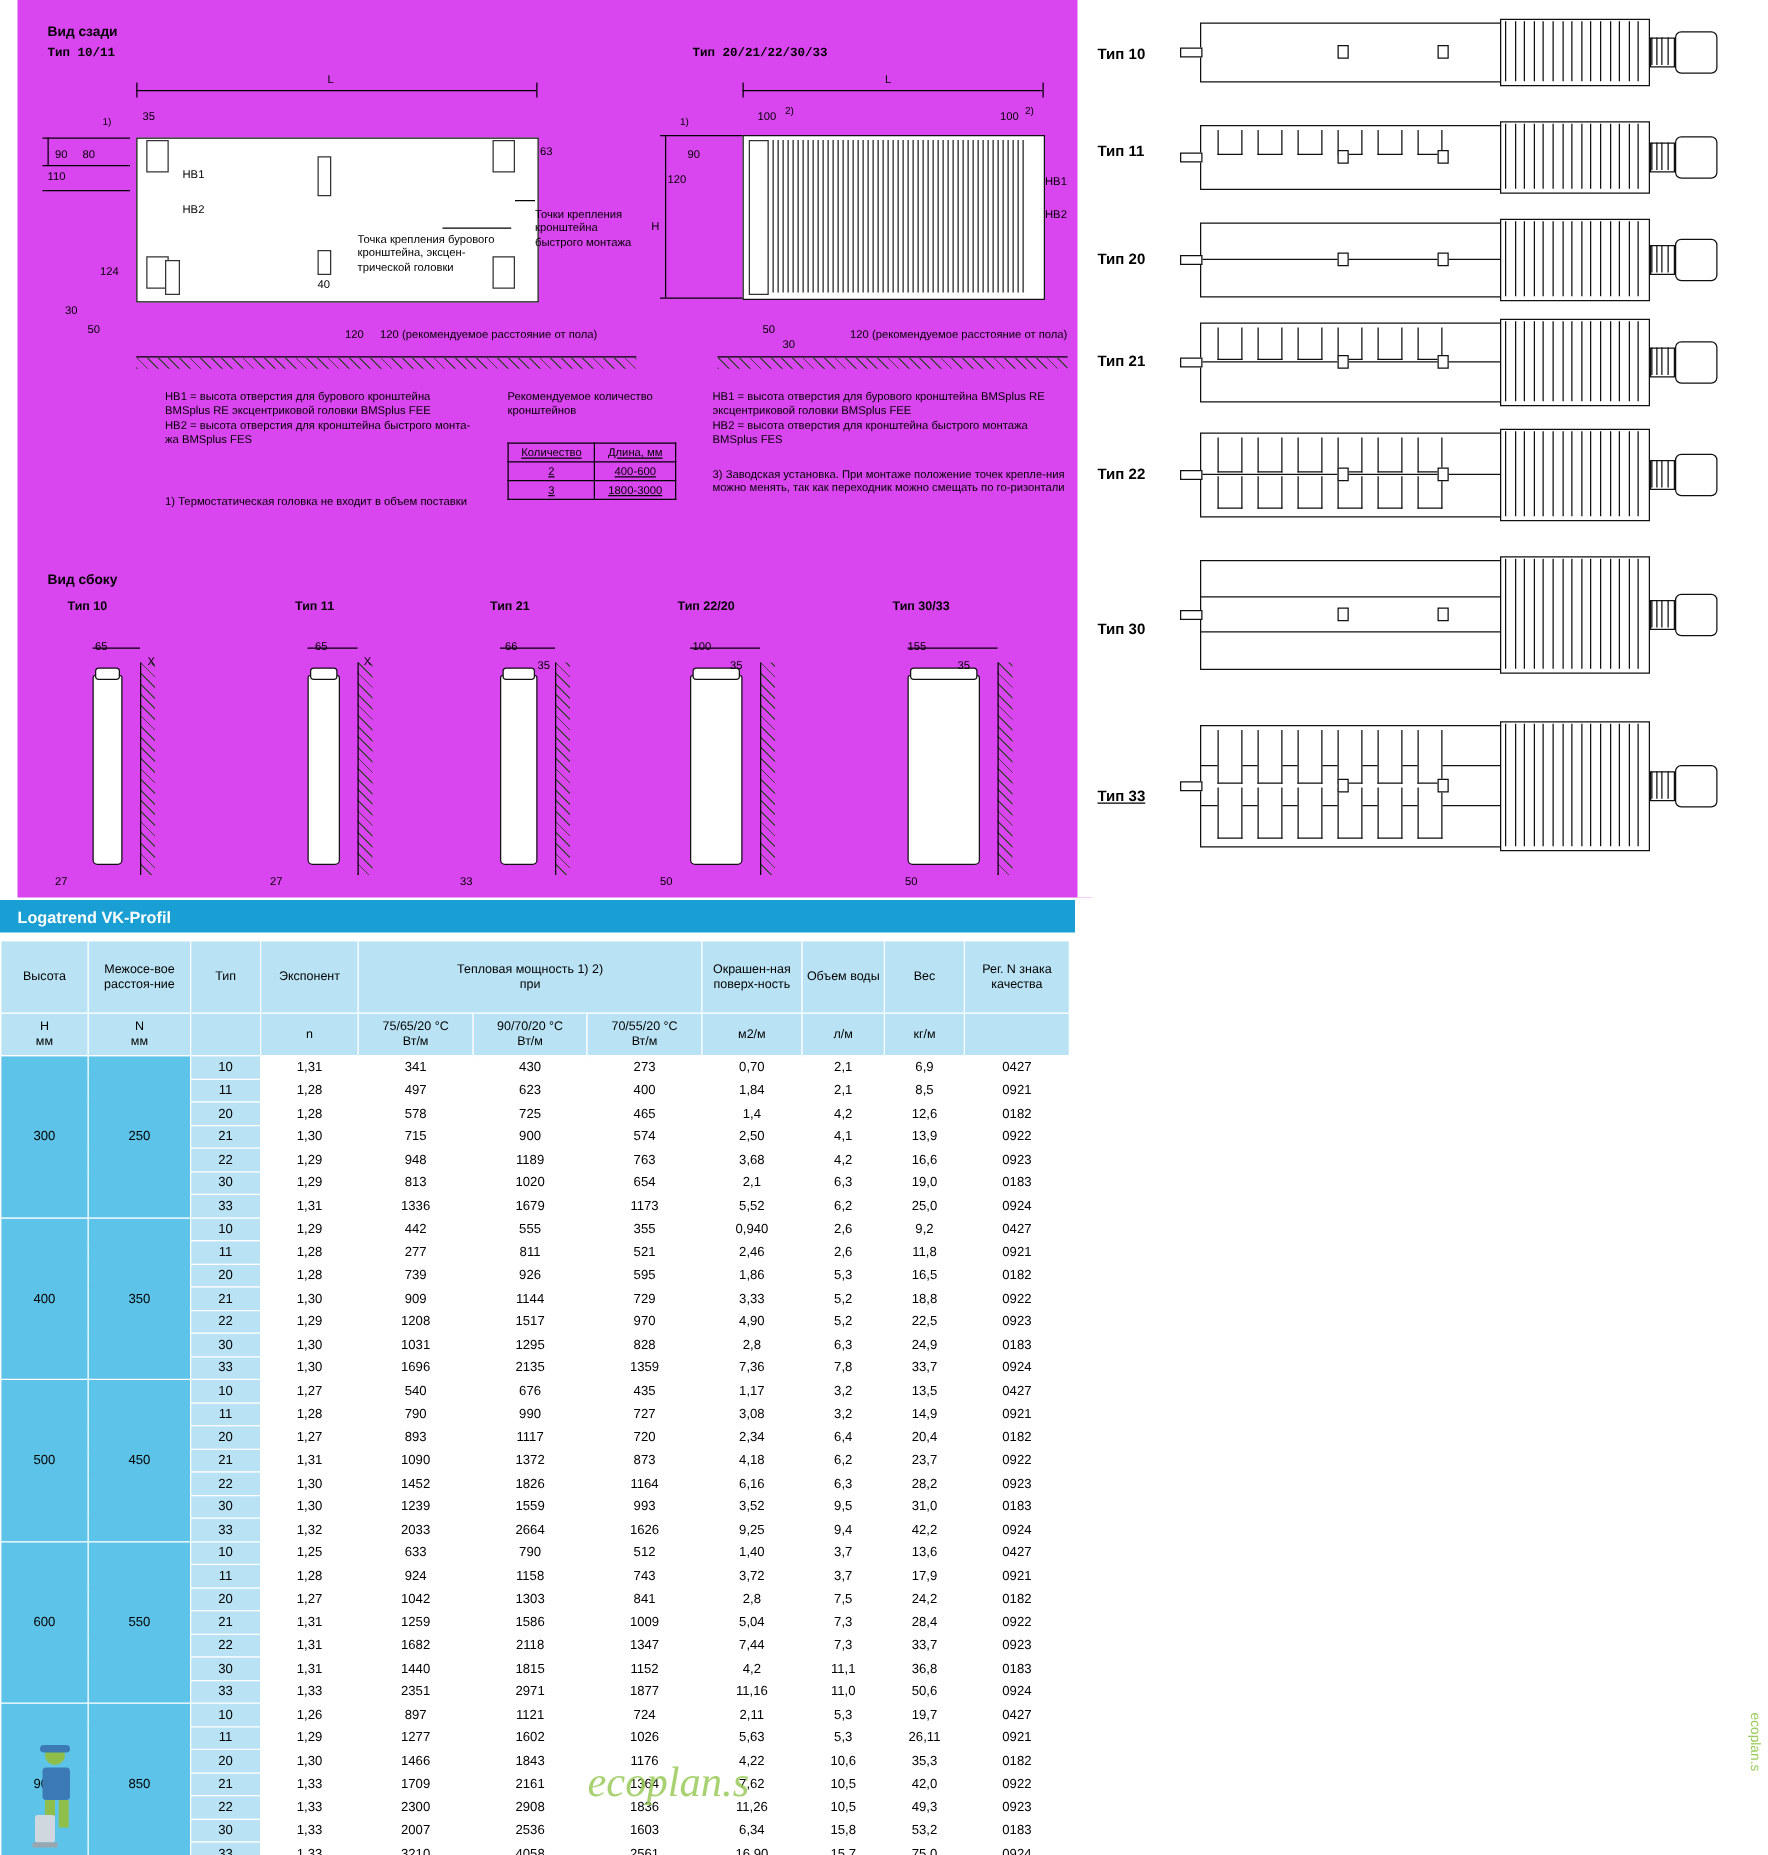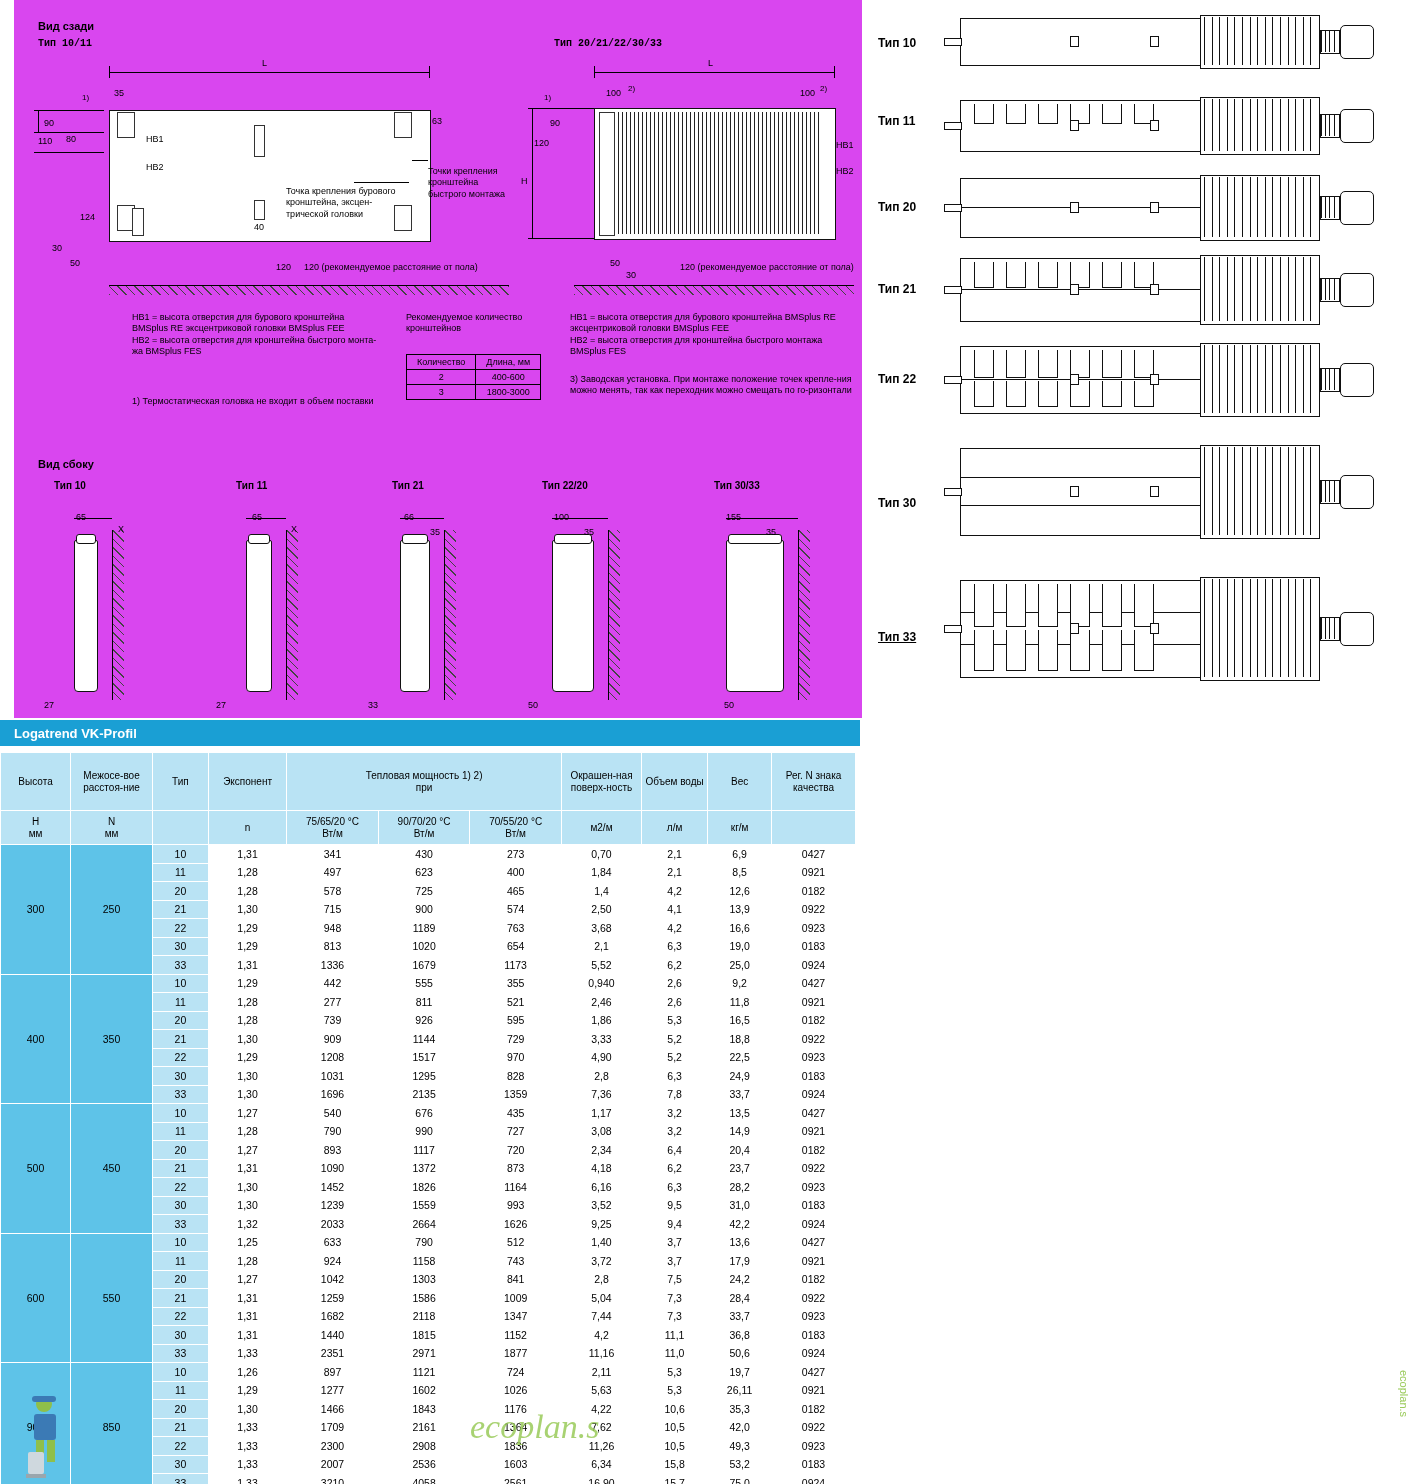--- a/index.html
+++ b/index.html
@@ -80,21 +80,21 @@
     <div class="radin" style="left:103px;top:205px;width:16px;height:24px;"></div>
     <div class="radin" style="left:380px;top:205px;width:16px;height:24px;"></div>
     <div class="radin" style="left:240px;top:125px;width:9px;height:30px;"></div>
     <div class="radin" style="left:240px;top:200px;width:9px;height:18px;"></div>
     <div class="radin" style="left:118px;top:208px;width:10px;height:26px;"></div>
 
     <div class="lbl" style="left:132px;top:134px;">HB1</div>
     <div class="lbl" style="left:132px;top:162px;">HB2</div>
 
     <div class="lbl" style="left:30px;top:118px;">90</div>
-    <div class="lbl" style="left:52px;top:134px;">80</div>
+    <div class="lbl" style="left:52px;top:118px;">80</div>
     <div class="lbl" style="left:24px;top:136px;">110</div>
     <div class="lbl" style="left:66px;top:212px;">124</div>
     <div class="lbl" style="left:38px;top:243px;">30</div>
     <div class="lbl" style="left:56px;top:258px;">50</div>
     <div class="lbl" style="left:100px;top:88px;">35</div>
     <div class="lbl" style="left:68px;top:93px;font-size:8px;">1)</div>
     <div class="lbl" style="left:240px;top:222px;">40</div>
     <div class="lbl" style="left:418px;top:116px;">63</div>
     <div class="lbl" style="left:262px;top:262px;">120</div>
     <div class="lbl" style="left:290px;top:262px;">120 (рекомендуемое расстояние от пола)</div>
@@ -110,21 +110,21 @@
     <div class="ln hln" style="left:398px;top:160px;width:16px;"></div>
 
     <div class="floor" style="left:95px;top:285px;width:400px;"></div>
     <div class="hatch" style="left:95px;top:286px;width:400px;height:9px;"></div>
 
     <div class="lbl" style="left:118px;top:312px;width:250px;white-space:pre-line;">HB1 = высота отверстия для бурового кронштейна BMSplus RE эксцентриковой головки BMSplus FEE
 HB2 = высота отверстия для кронштейна быстрого монта-жа BMSplus FES</div>
     <div class="lbl" style="left:118px;top:396px;width:250px;">1) Термостатическая головка не входит в объем поставки</div>
 
     <div class="lbl" style="left:392px;top:312px;width:130px;">Рекомендуемое количество кронштейнов</div>
-    <table class="cnt-tbl" style="left:392px;top:354px;">
+    <table class="cnt-tbl" style="left:392px;top:354px;text-decoration:underline;">
       <thead>
           <tr>
         <th>Количество</th>
         <th>Длина, мм</th>
       </tr>
         </thead>
       <tbody>
         <tr>
           <td>2</td>
           <td>400-600</td>

